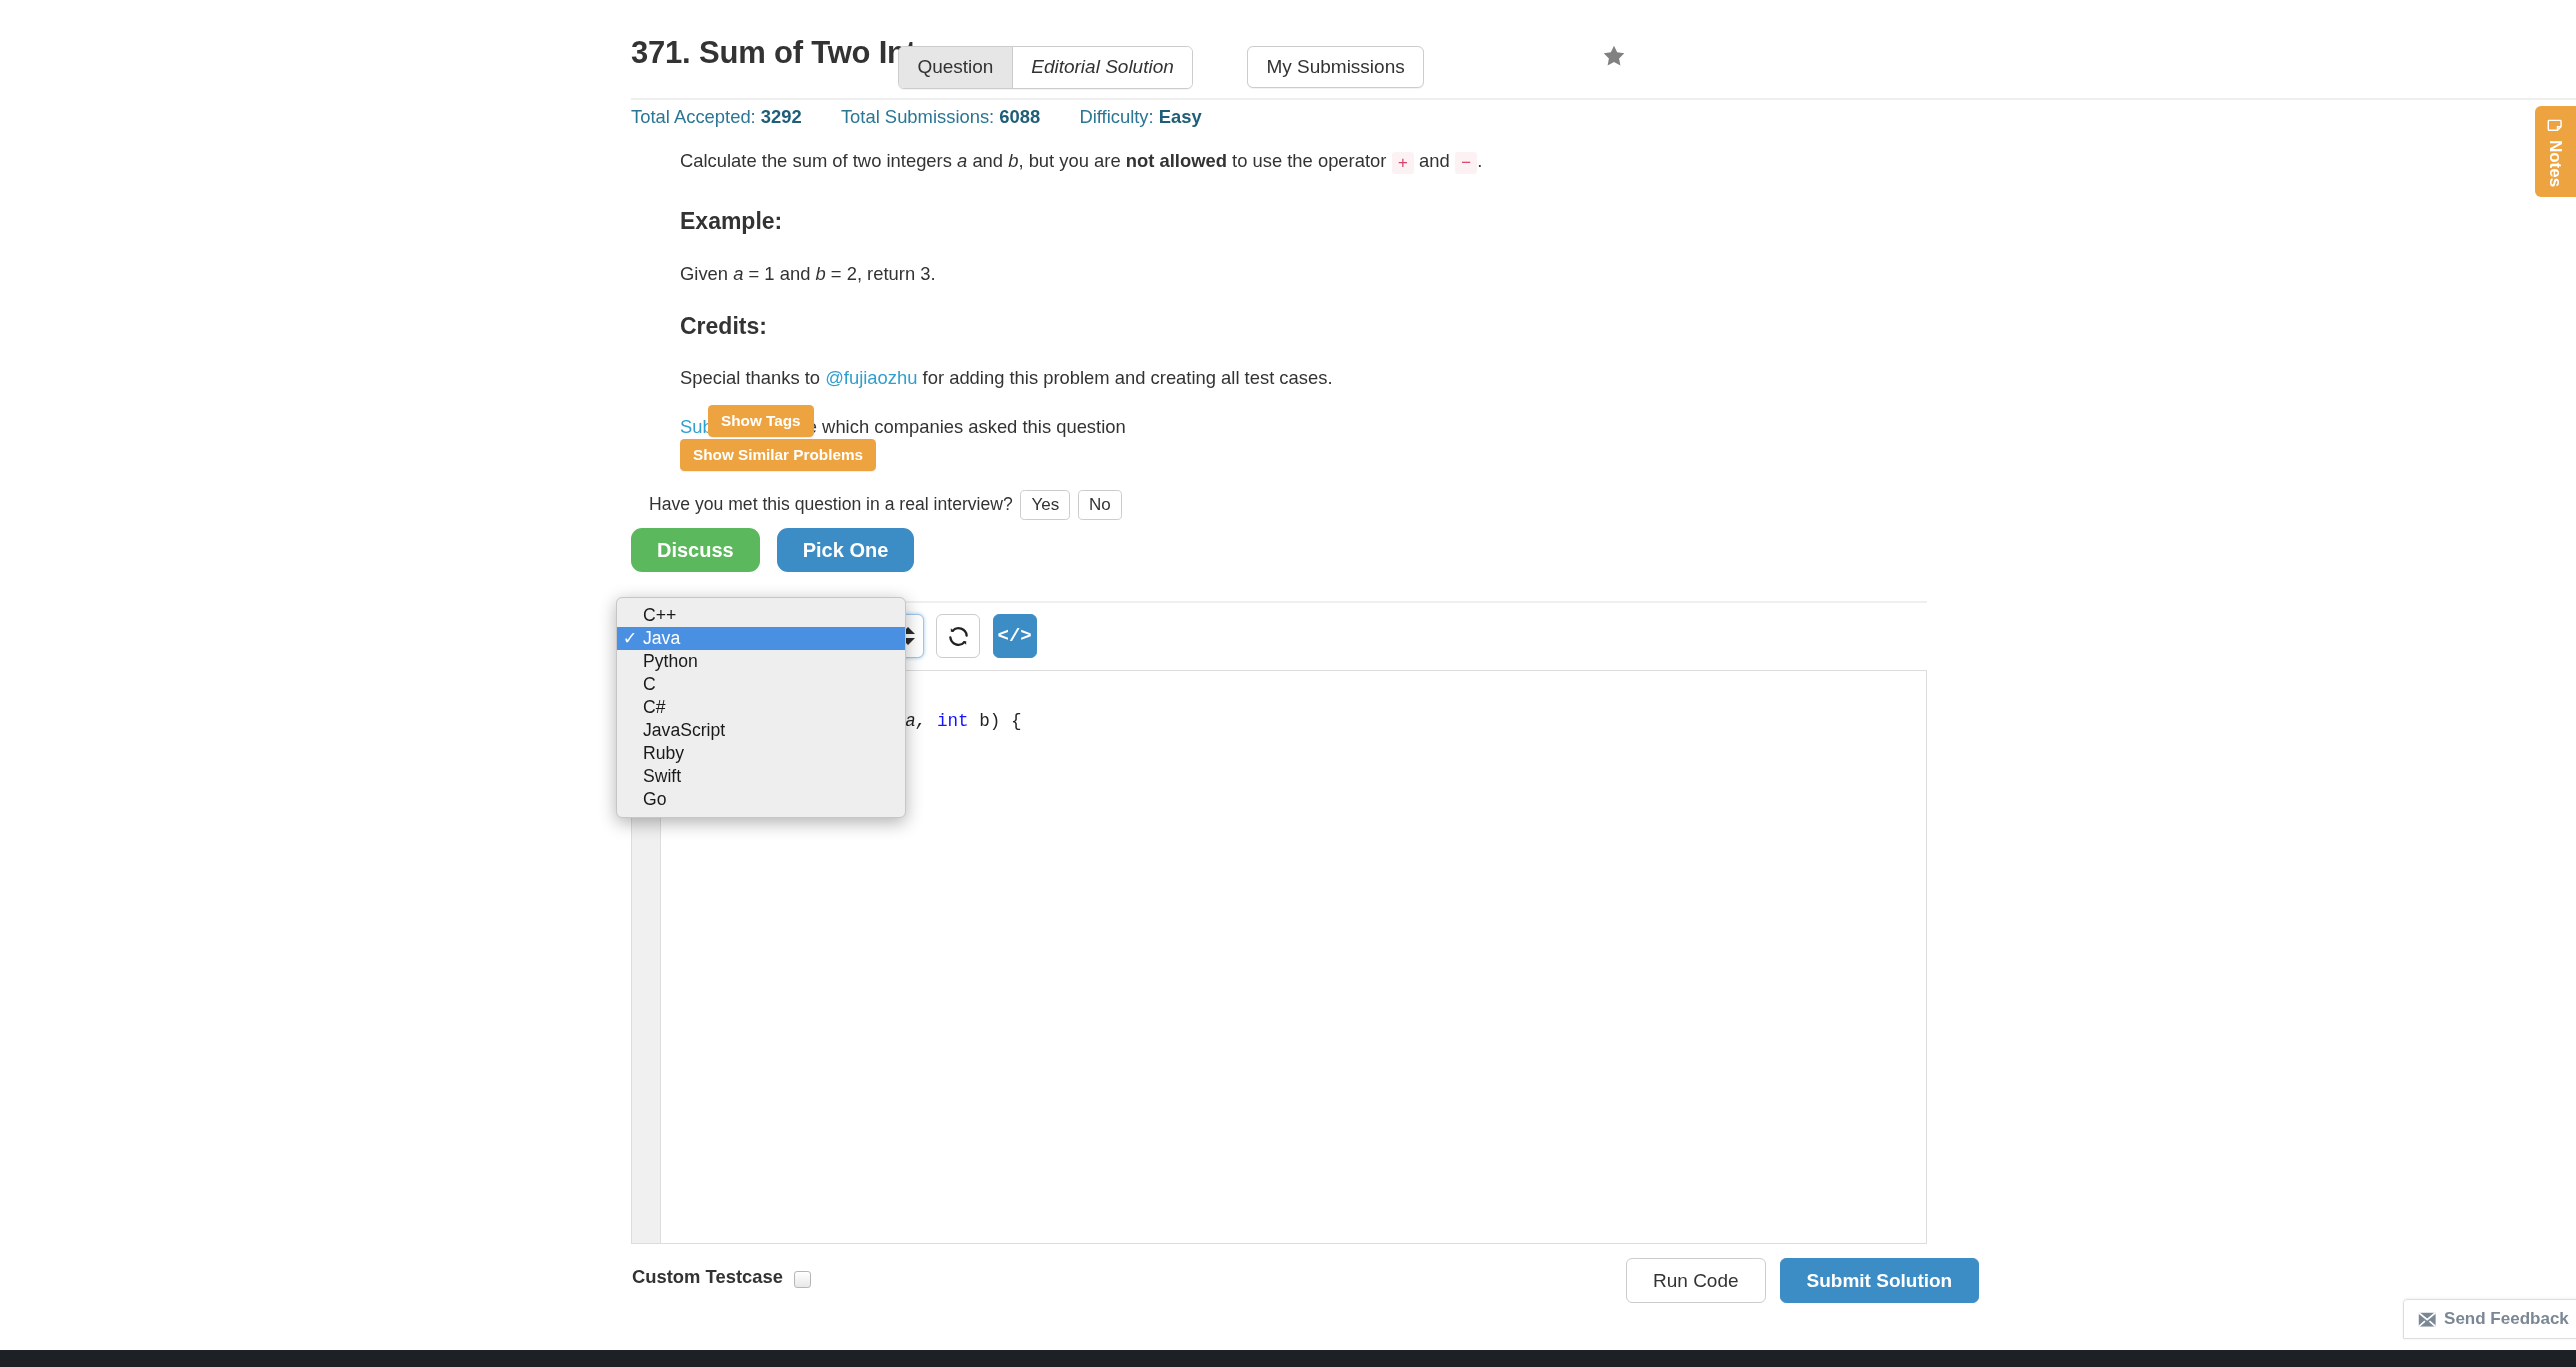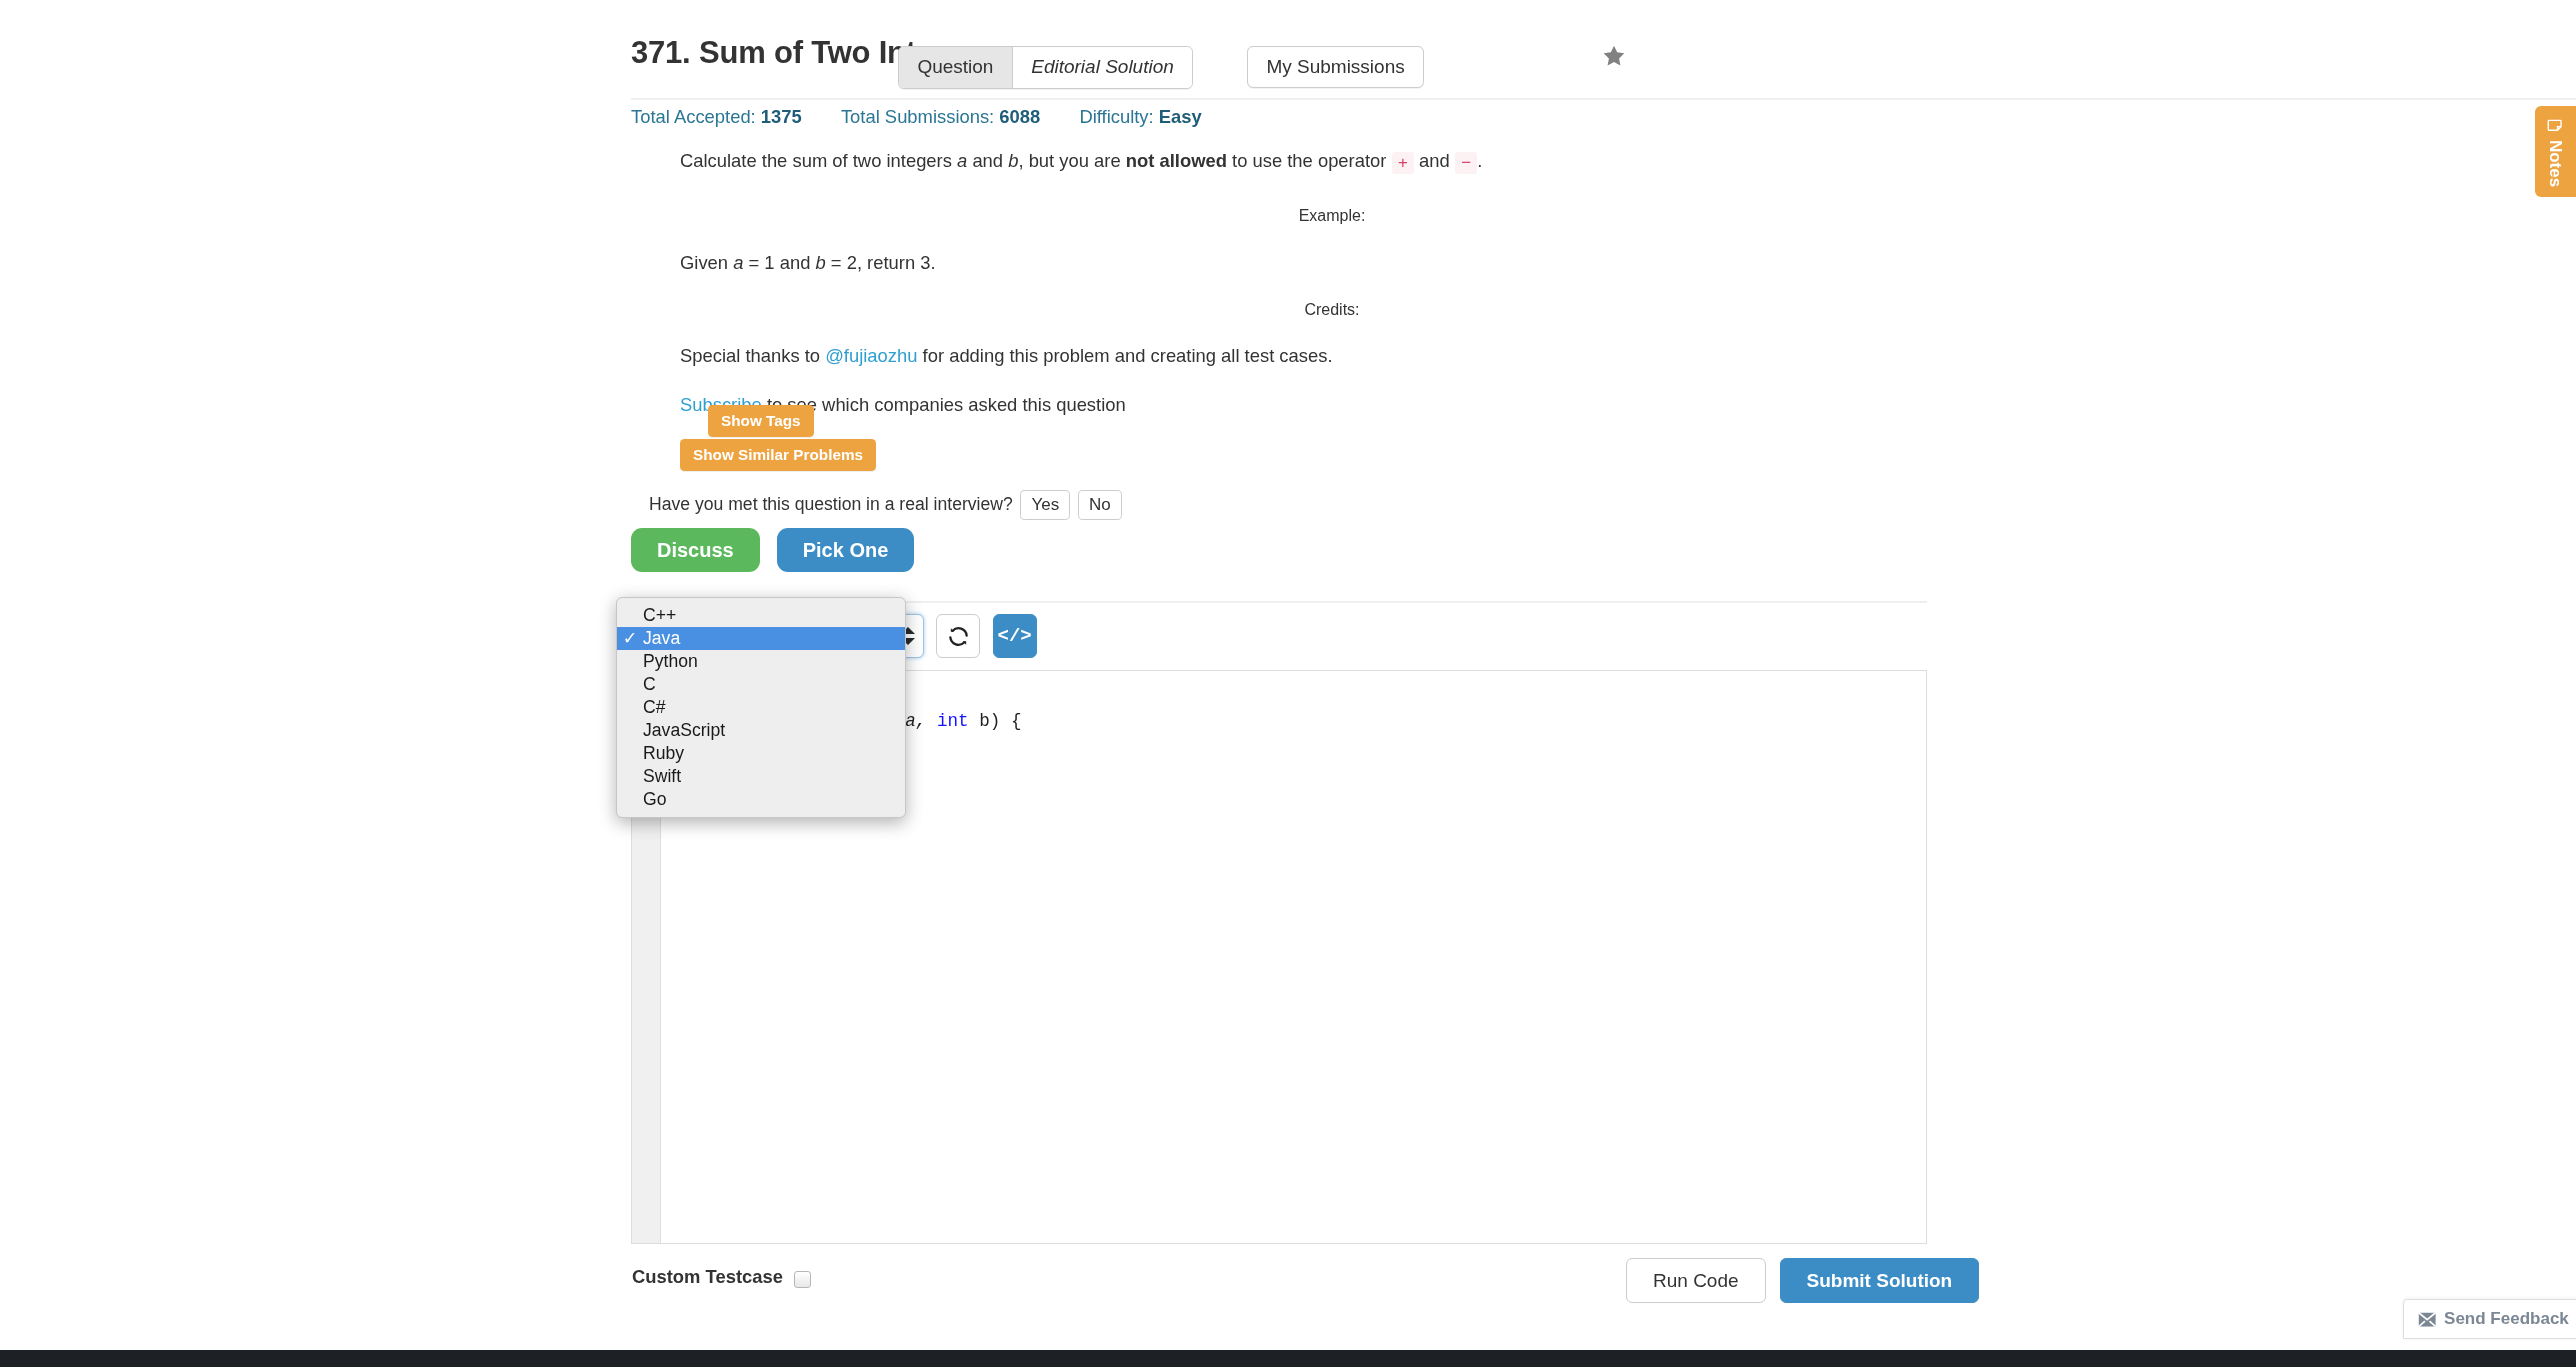--- a/index.html
+++ b/index.html
@@ -113,24 +113,23 @@
   code.op {
     background: #fdf2f3;
     color: #d6426b;
     padding: 1.5px 6.1px;
     border-radius: 3.1px;
     font-family: "Liberation Mono", monospace;
     font-size: 17px;
   }
   .qbody h4 {
     margin: 0 0 20px 0;
-    font-size: 16px;
-    font-weight: normal;
-    color: #333333;
-    text-align: center;
+    font-size: 23px;
+    font-weight: bold;
+    color: #333333;
   }
   a.link { color: #2f9fd0; text-decoration: none; cursor: pointer; }
 
   
   .btn-orange {
     display: inline-block;
     background: #eda340;
     color: #ffffff;
     border: none;
     border-radius: 4.6px;
@@ -431,21 +430,21 @@
   <div class="tab-group">
     <button class="tab-btn active">Question</button>
     <button class="tab-btn">Editorial Solution</button>
   </div>
   <button class="submissions-btn">My Submissions</button>
 
   <div class="stats-divider"></div>
   <div class="stats-bar">
     <span class="stat">
       <span>Total Accepted:</span>
-      <b>1375</b>
+      <b>3292</b>
     </span>
     <span class="stat">
       <span>Total Submissions:</span>
       <b>6088</b>
     </span>
     <span class="stat">
       <span>Difficulty:</span>
       <b>Easy</b>
     </span>
   </div>

